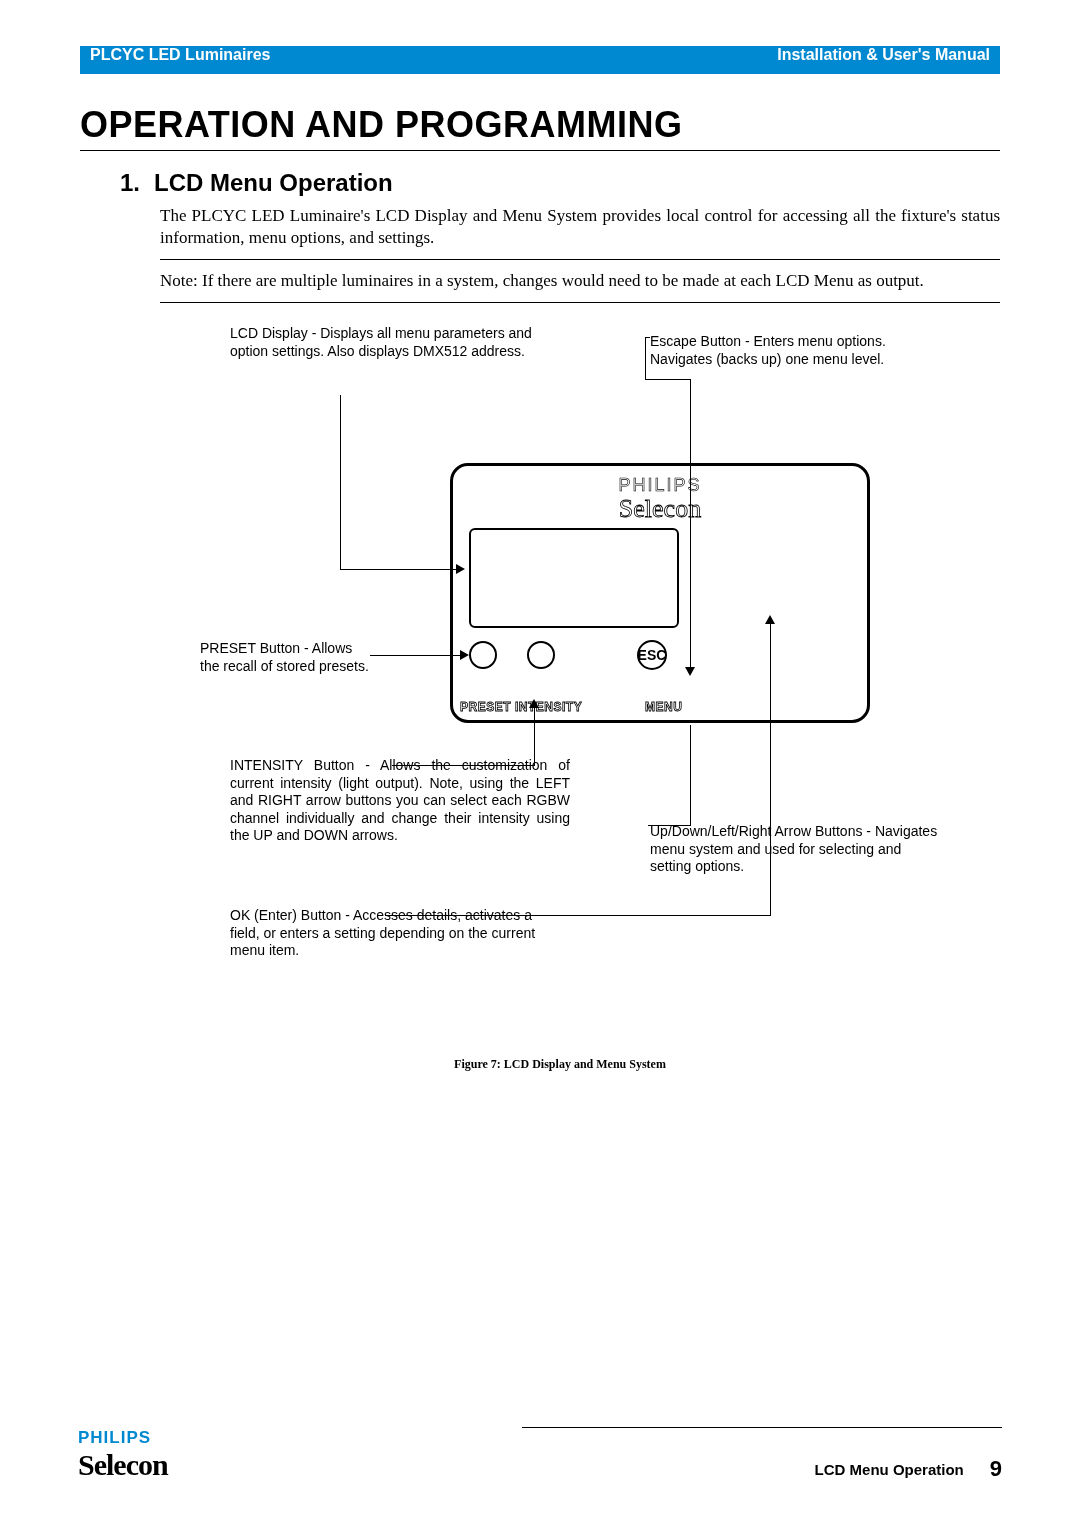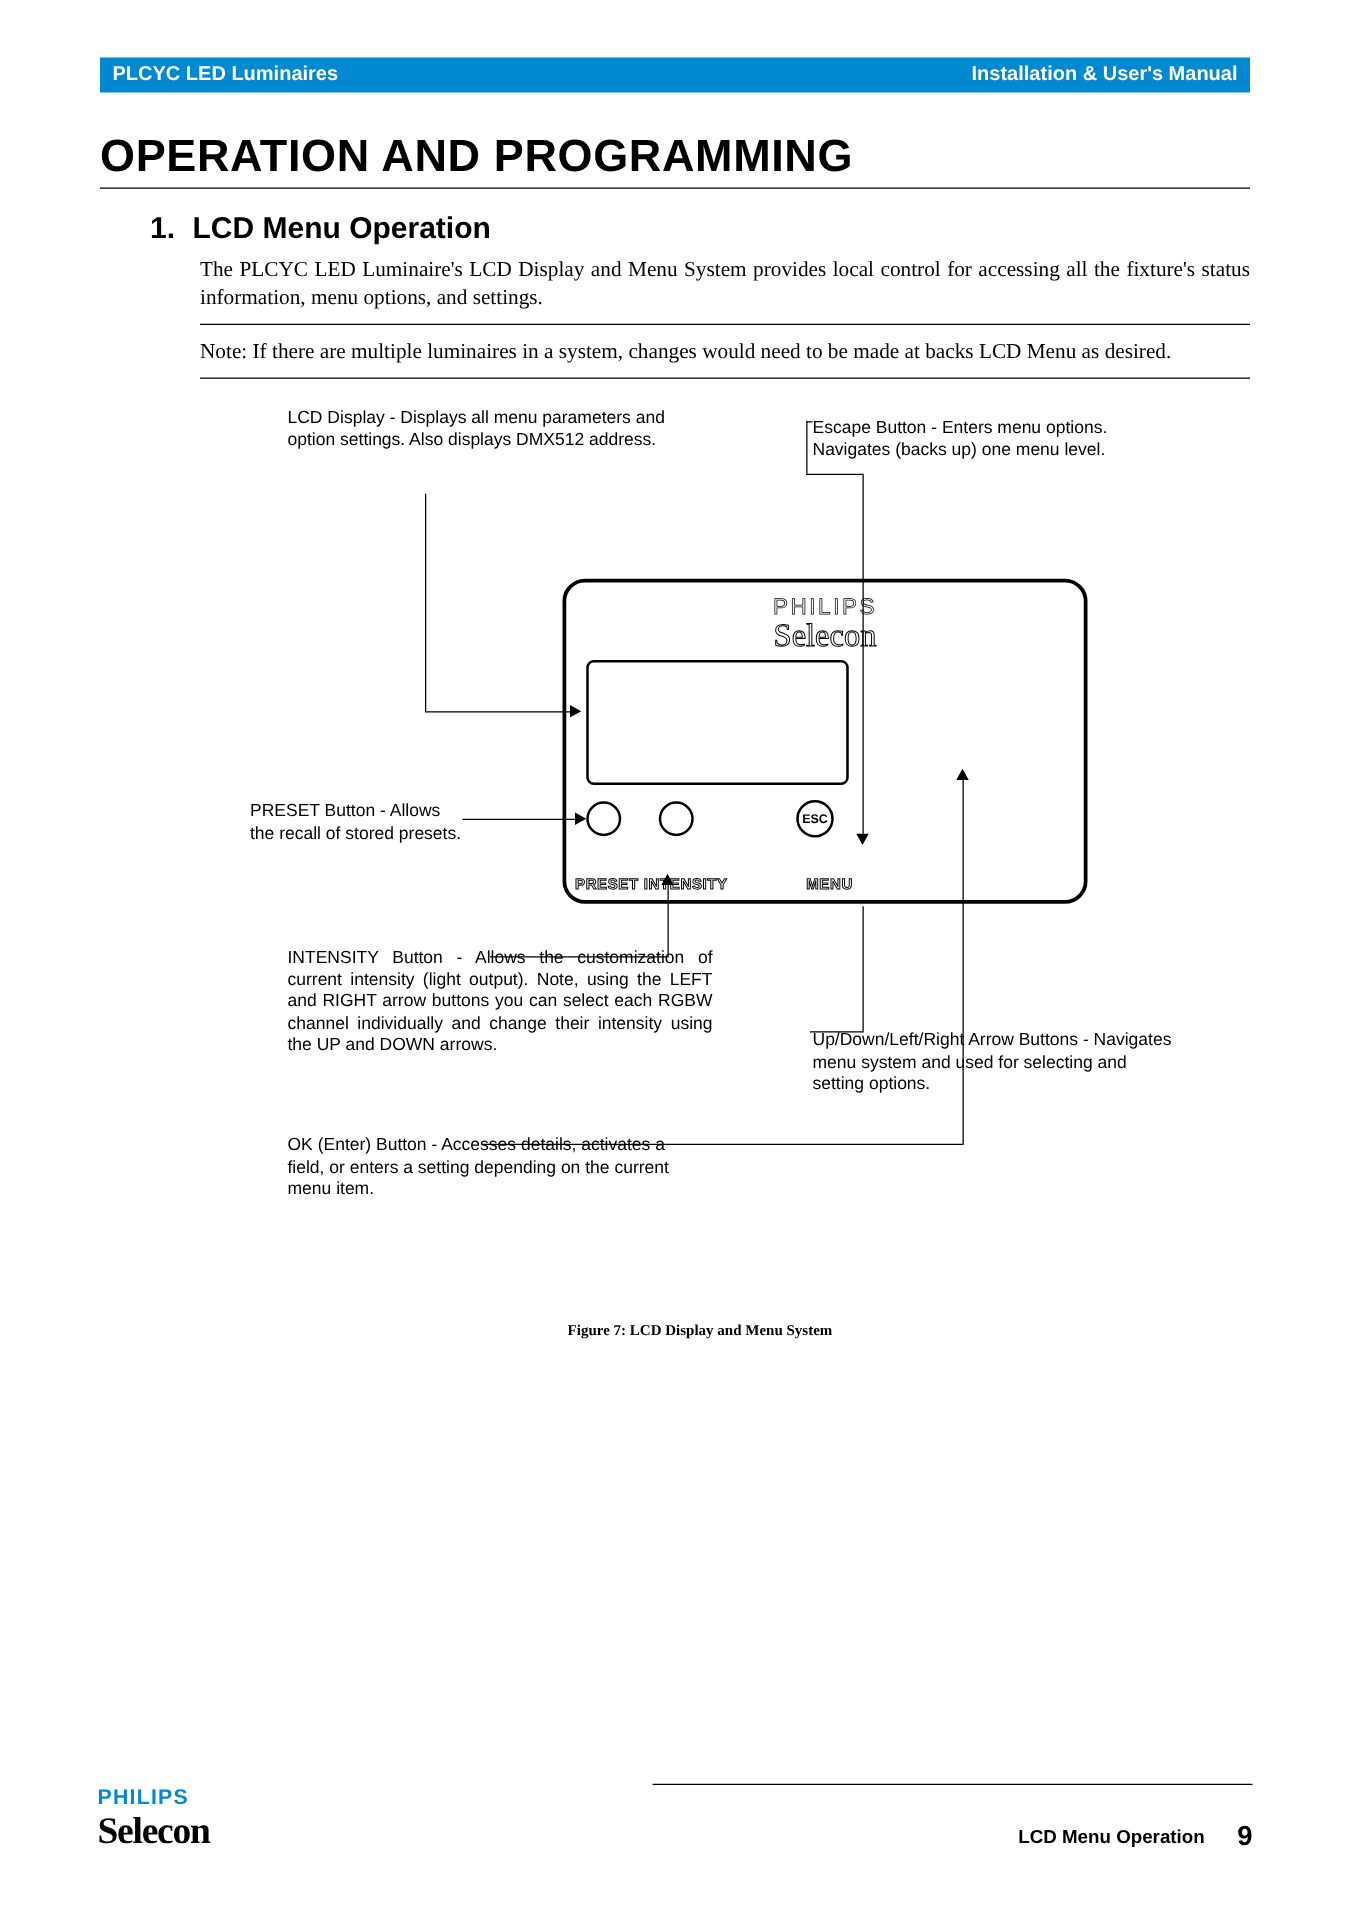--- a/index.html
+++ b/index.html
@@ -11,21 +11,21 @@
     color: #000;
     position: relative;
   }
   .header-bar {
     background: #0089d1;
     color: #fff;
     height: 28px;
     margin: 46px 80px 0 80px;
     display: flex;
     justify-content: space-between;
-    align-items: center;
+    align-items: flex-start;
     padding: 0 10px;
     font-family: Arial, Helvetica, sans-serif;
     font-weight: bold;
     font-size: 16px;
   }
   .content {
     margin: 30px 80px 0 80px;
   }
   .main-heading {
     font-family: Arial, Helvetica, sans-serif;
@@ -208,21 +208,21 @@
 <div class="content">
   <div class="main-heading">OPERATION AND PROGRAMMING</div>
 
   <div class="section-heading">
     <span class="num">1.</span><span>LCD Menu Operation</span>
   </div>
 
   <p class="body-text">The PLCYC LED Luminaire's LCD Display and Menu System provides local control for accessing all the fixture's status information, menu options, and settings.</p>
   <hr class="rule">
   <p class="body-text">
-    <b></b><span>Note:  If there are multiple luminaires in a system, changes would need to be made at backs LCD Menu as desired.</span>
+    <b></b><span>Note:  If there are multiple luminaires in a system, changes would need to be made at each LCD Menu as output.</span>
   </p>
   <hr class="rule">
 
   <div class="diagram-wrap">
 
     <div class="callout" style="left:70px; top:0; width:310px;">
       <span class="label">LCD Display</span><span> - Displays all menu parameters and option settings. Also displays DMX512 address.</span>
     </div>
 
     <div class="callout" style="left:490px; top:8px; width:260px;">
@@ -247,21 +247,21 @@
 
     <div class="panel">
       <div class="brand">
         <div class="brand-philips">PHILIPS</div>
         <div class="brand-selecon">Selecon</div>
       </div>
       <div class="lcd"></div>
       <div class="btn-row">
         <div class="btn-circle"></div>
         <div class="btn-circle"></div>
-        <div class="btn-circle" style="margin-left:52px; width:30px;height:30px;font-size:10px;">
+        <div class="btn-circle" style="margin-left:52px; width:30px;height:30px;font-size:14px;">
             <span>ESC</span>
           </div>
       </div>
       <div class="btn-label" style="left:7px; bottom:6px;">PRESET</div>
       <div class="btn-label" style="left:62px; bottom:6px;">INTENSITY</div>
       <div class="btn-label" style="left:192px; bottom:6px;">MENU</div>
 
     </div>
 
     <div class="line" style="left:180px; top:70px; width:1px; height:174px;"></div>

